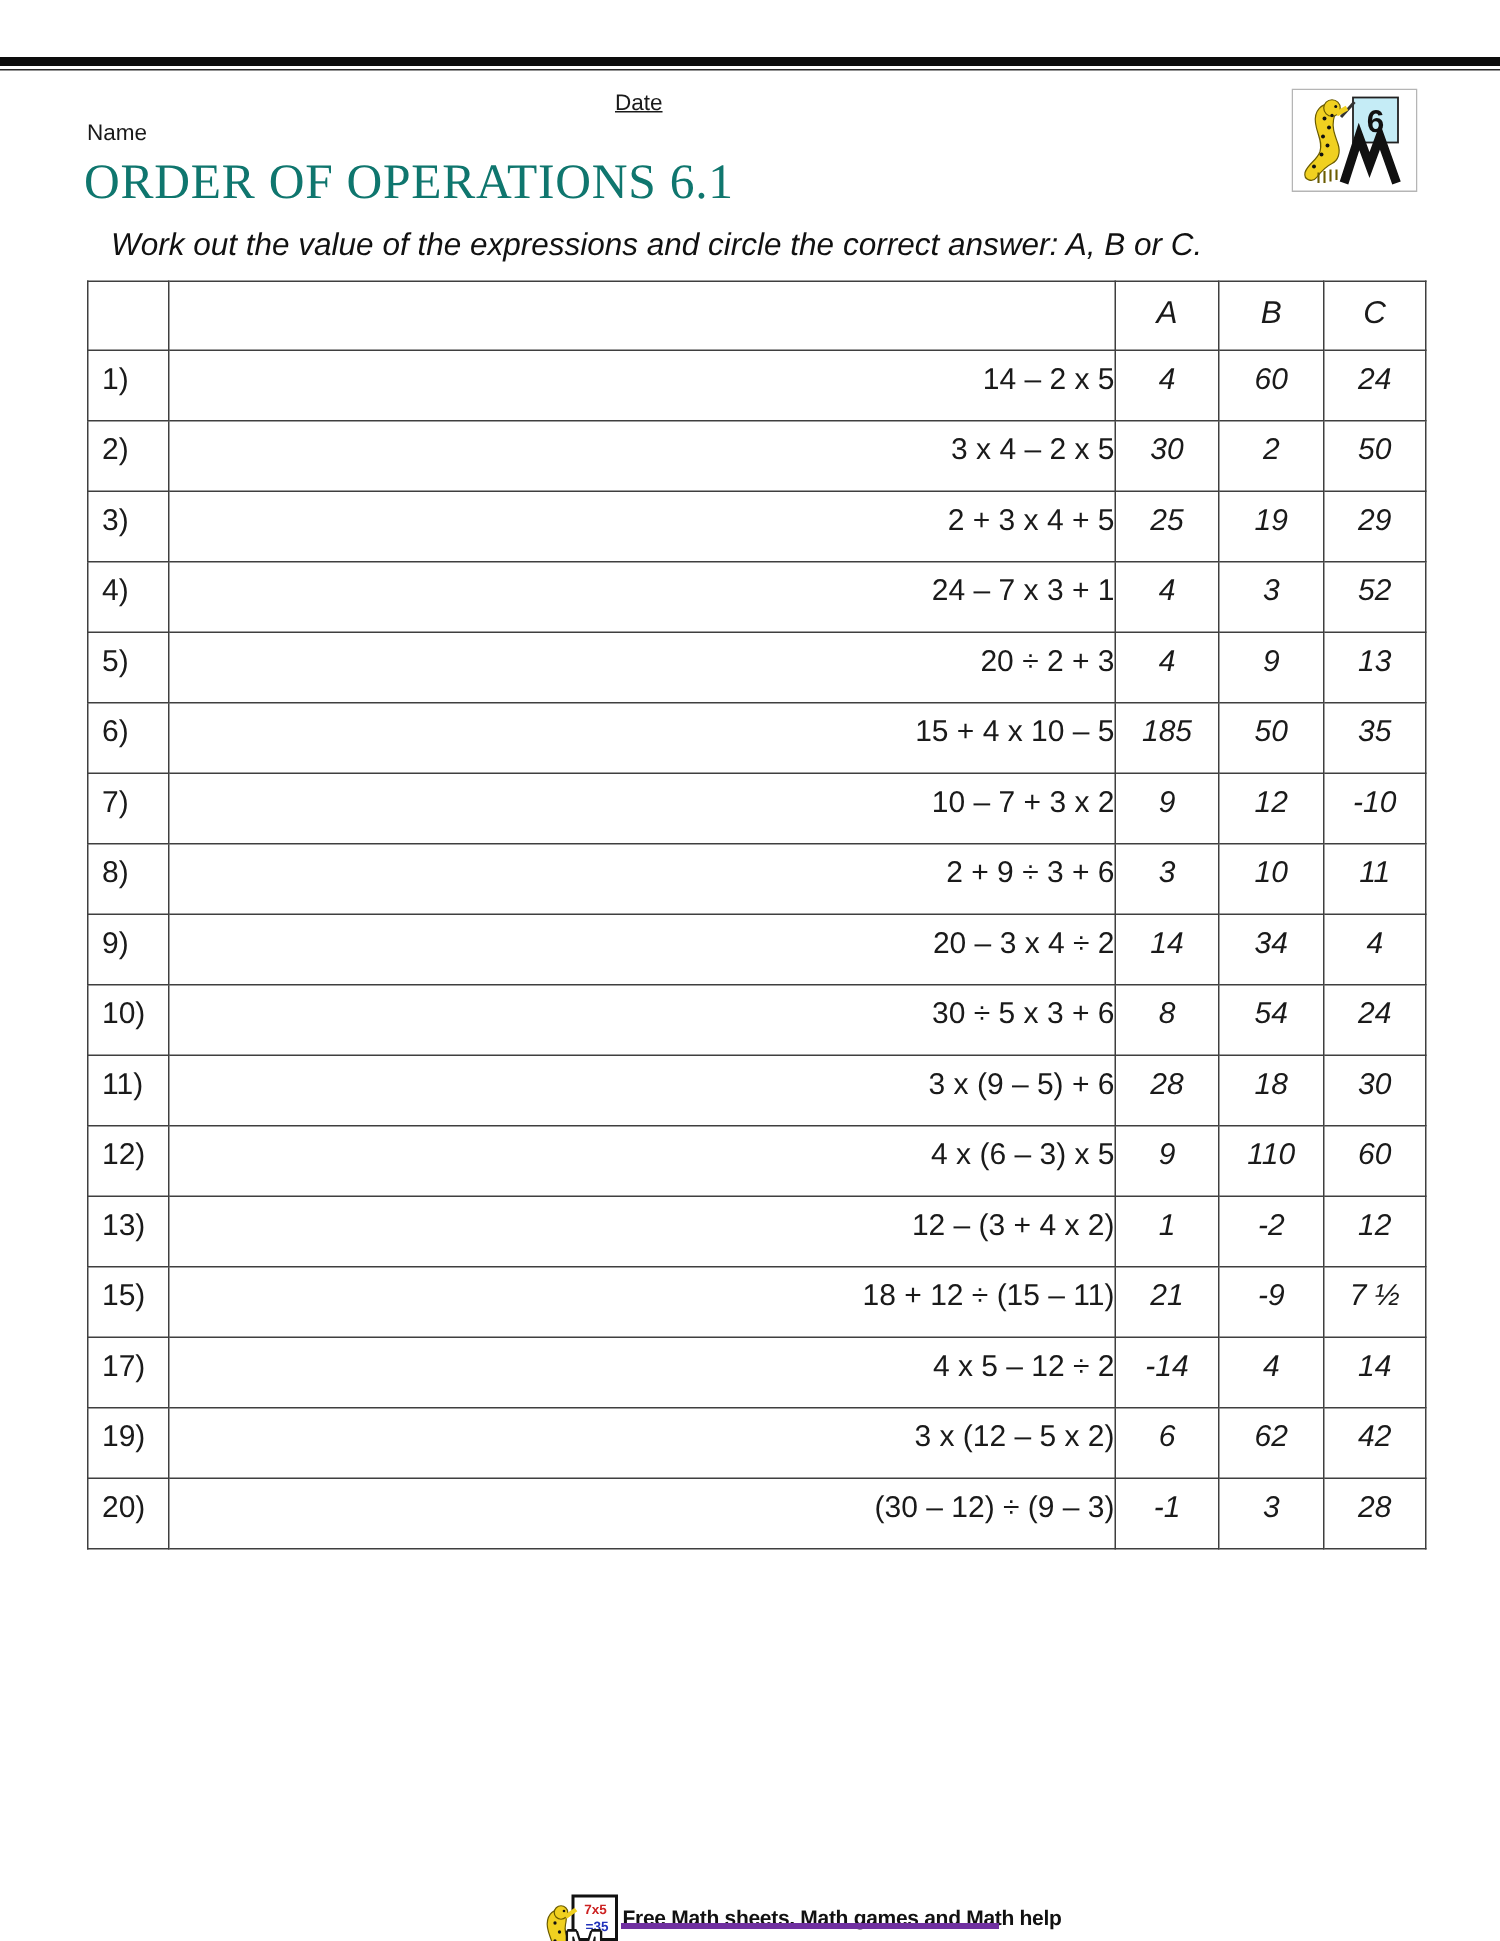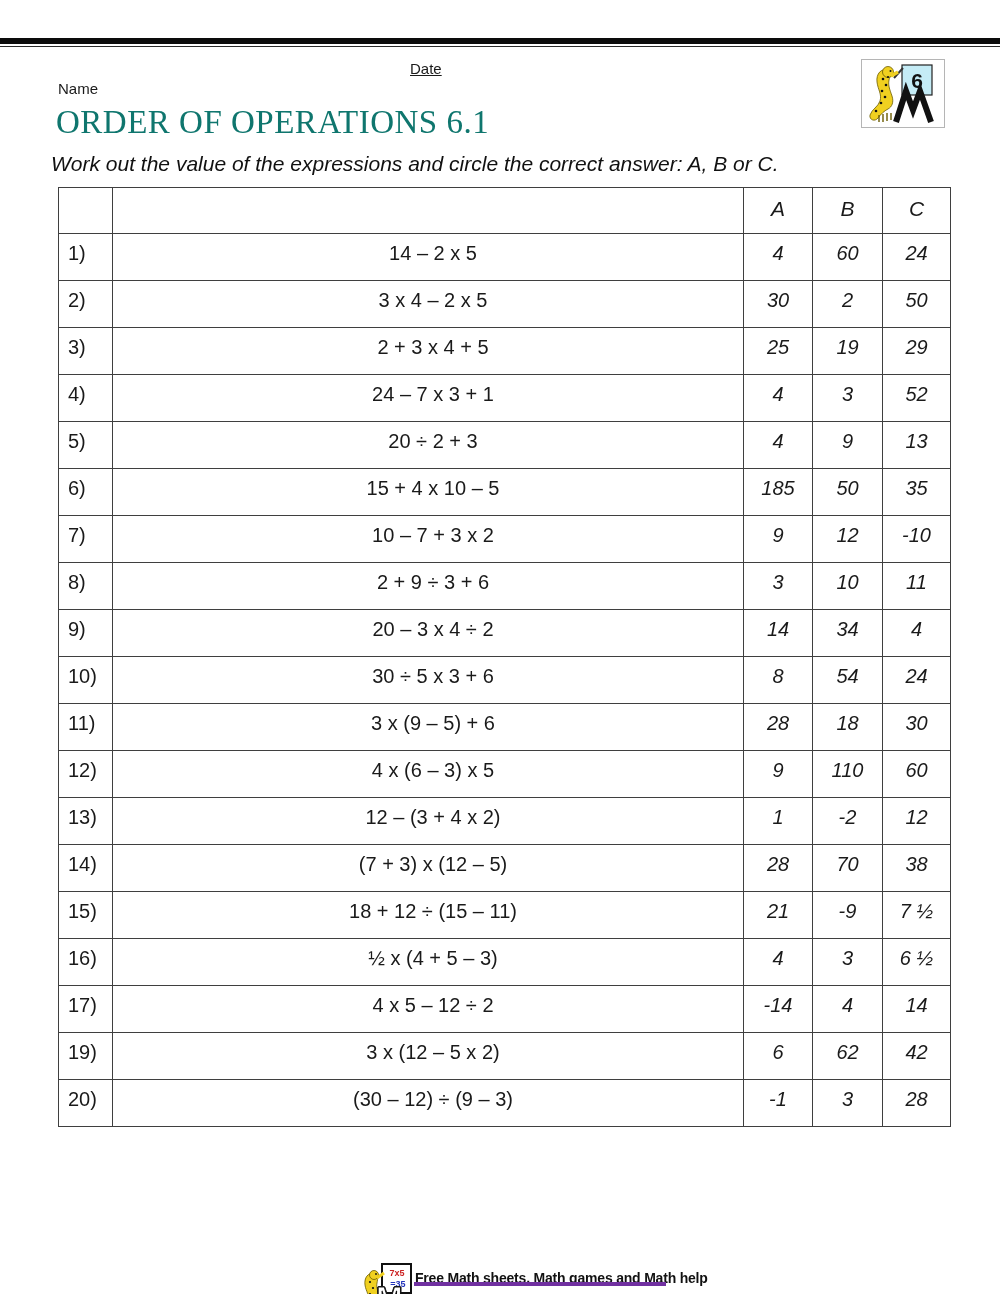--- a/index.html
+++ b/index.html
@@ -11,36 +11,36 @@
   .top-bar-thick { left:0; top:38; top:38px; width:1000px; height:6px; background:#0c0c0c; }
   .top-bar-thin  { left:0; top:46px; width:1000px; height:1px; background:#2a2a2a; }
 
   .name-label { left:58px; top:60px; font-size:15px;margin-top:20px; }
   .date-label { left:410px; top:60px; font-size:15px;text-decoration:underline; }
 
   .logo-box { left:861px; top:59px; width:84px; height:69px; }
 
   .page-title { left:56px; top:104px; font-family:"Liberation Serif", serif;
                 font-size:33px; letter-spacing:0.5px; color:#0f766e; }
-  .instruction { left:51px; top:152px; font-style:italic; font-size:21px; color:#111; }
+  .instruction { left:74px; top:152px; font-style:italic; font-size:21px; color:#111; }
 
   
   table.ws { position:absolute; left:58px; top:187px; width:892px;
              border-collapse:collapse; table-layout:fixed; }
   table.ws col.c0 { width:54px; }
   table.ws col.c1 { width:631px; }
   table.ws col.c2 { width:69px; }
   table.ws col.c3 { width:70px; }
   table.ws col.c4 { width:68px; }
   table.ws td, table.ws th { border:1px solid #3f3f3f; font-weight:normal;
              font-size:20px; vertical-align:middle; padding:0 0 8px 0; line-height:1; }
   table.ws tr.hdr td { height:46px; text-align:center; font-style:italic; font-size:21px; padding-bottom:4px; }
   table.ws tr.row td { height:47px; }
   td.c-num  { text-align:left; padding-left:9px !important; }
-  td.c-expr { text-align:center; padding-left:10px !important; }
+  td.c-expr { text-align:right; padding-left:10px !important; }
   td.c-val  { text-align:center; font-style:italic; }
 
   
   .footer { left:356px; top:1260px; width:360px; height:70px; }
   .footer-logo { position:absolute; left:4px; top:2px; }
   .tagline { position:absolute; left:59px; top:10px; font-size:14px; font-weight:bold;
              letter-spacing:-0.2px; color:#111; white-space:nowrap; }
   .purple-rule { position:absolute; left:58px; top:22px; width:252px; height:4px; background:#7030A0; }
   .wordmark { position:absolute; left:20px; top:22px; display:block; white-space:nowrap;
               font-weight:bold; font-size:20px; line-height:32px; letter-spacing:0px;
@@ -201,43 +201,29 @@
       </tr>
 
       <tr class="row">
         <td class="c-num">13)</td>
         <td class="c-expr">12 – (3 + 4 x 2)</td>
         <td class="c-val">1</td>
         <td class="c-val">-2</td>
         <td class="c-val">12</td>
       </tr>
 
-      <tr class="row">
-        <td class="c-num">14)</td>
-        <td class="c-expr">(7 + 3) x (12 – 5)</td>
-        <td class="c-val">28</td>
-        <td class="c-val">70</td>
-        <td class="c-val">38</td>
-      </tr>
 
       <tr class="row">
         <td class="c-num">15)</td>
         <td class="c-expr">18 + 12 ÷ (15 – 11)</td>
         <td class="c-val">21</td>
         <td class="c-val">-9</td>
         <td class="c-val">7 ½</td>
       </tr>
 
-      <tr class="row">
-        <td class="c-num">16)</td>
-        <td class="c-expr">½ x (4 + 5 – 3)</td>
-        <td class="c-val">4</td>
-        <td class="c-val">3</td>
-        <td class="c-val">6 ½</td>
-      </tr>
 
       <tr class="row">
         <td class="c-num">17)</td>
         <td class="c-expr">4 x 5 – 12 ÷ 2</td>
         <td class="c-val">-14</td>
         <td class="c-val">4</td>
         <td class="c-val">14</td>
       </tr>
 
 

